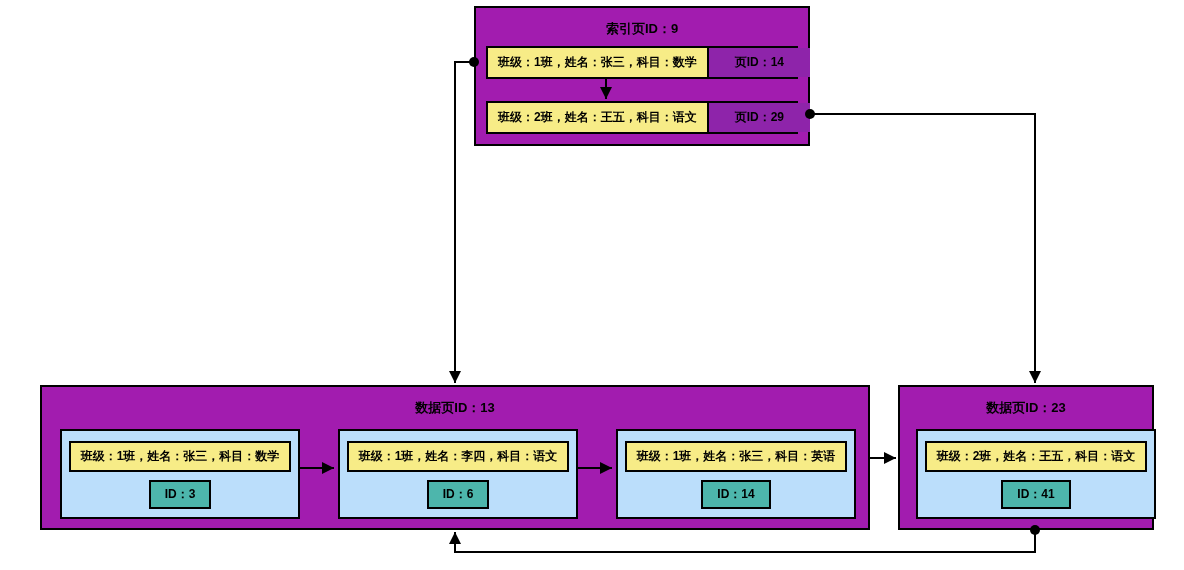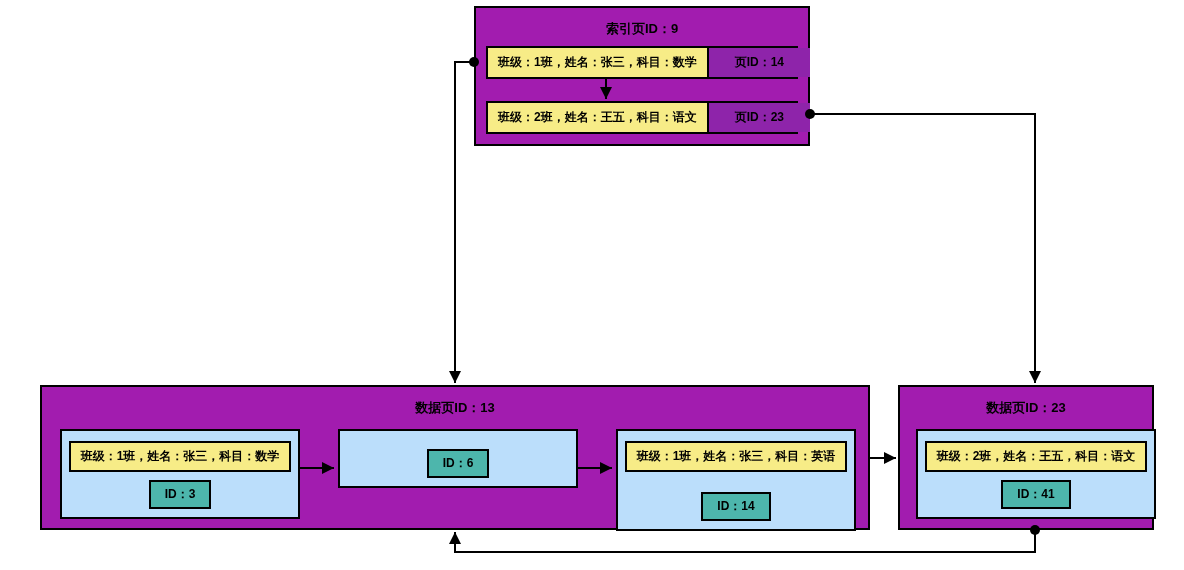--- a/index.html
+++ b/index.html
@@ -103,35 +103,36 @@
           <marker id="ah0" markerWidth="8" markerHeight="8" refX="6" refY="3" orient="auto">
             <path d="M0,0 L6,3 L0,6 Z" fill="#000"></path>
           </marker>
         </defs>
         <line x1="120" y1="0" x2="120" y2="20" stroke="#000" stroke-width="2" marker-end="url(#ah0)"></line>
       </svg>
     </div>
 
     <div class="index-row">
       <div class="index-key">班级：2班，姓名：王五，科目：语文</div>
-      <div class="index-pid">页ID：23</div>
+      <div class="index-pid">页ID：29</div>
     </div>
   </div>
 
   <div class="page-box" style="left:40px; top:385px; width:830px; height:145px;">
     <div class="page-title">数据页ID：13</div>
 
     <div class="record" style="left:18px; top:42px; width:240px;">
       <div class="rec-key">班级：1班，姓名：张三，科目：数学</div>
       <div class="rec-id">ID：3</div>
     </div>
     <div class="record" style="left:296px; top:42px; width:240px;">
+      <div class="rec-key">班级：1班，姓名：李四，科目：语文</div>
       <div class="rec-id">ID：6</div>
     </div>
-    <div class="record" style="left:574px; top:42px; width:240px;gap:12px;">
+    <div class="record" style="left:574px; top:42px; width:240px;">
       <div class="rec-key">班级：1班，姓名：张三，科目：英语</div>
       <div class="rec-id">ID：14</div>
     </div>
   </div>
 
   <div class="page-box" style="left:898px; top:385px; width:256px; height:145px;">
     <div class="page-title">数据页ID：23</div>
     <div class="record" style="left:16px; top:42px; width:240px;">
       <div class="rec-key">班级：2班，姓名：王五，科目：语文</div>
       <div class="rec-id">ID：41</div>

